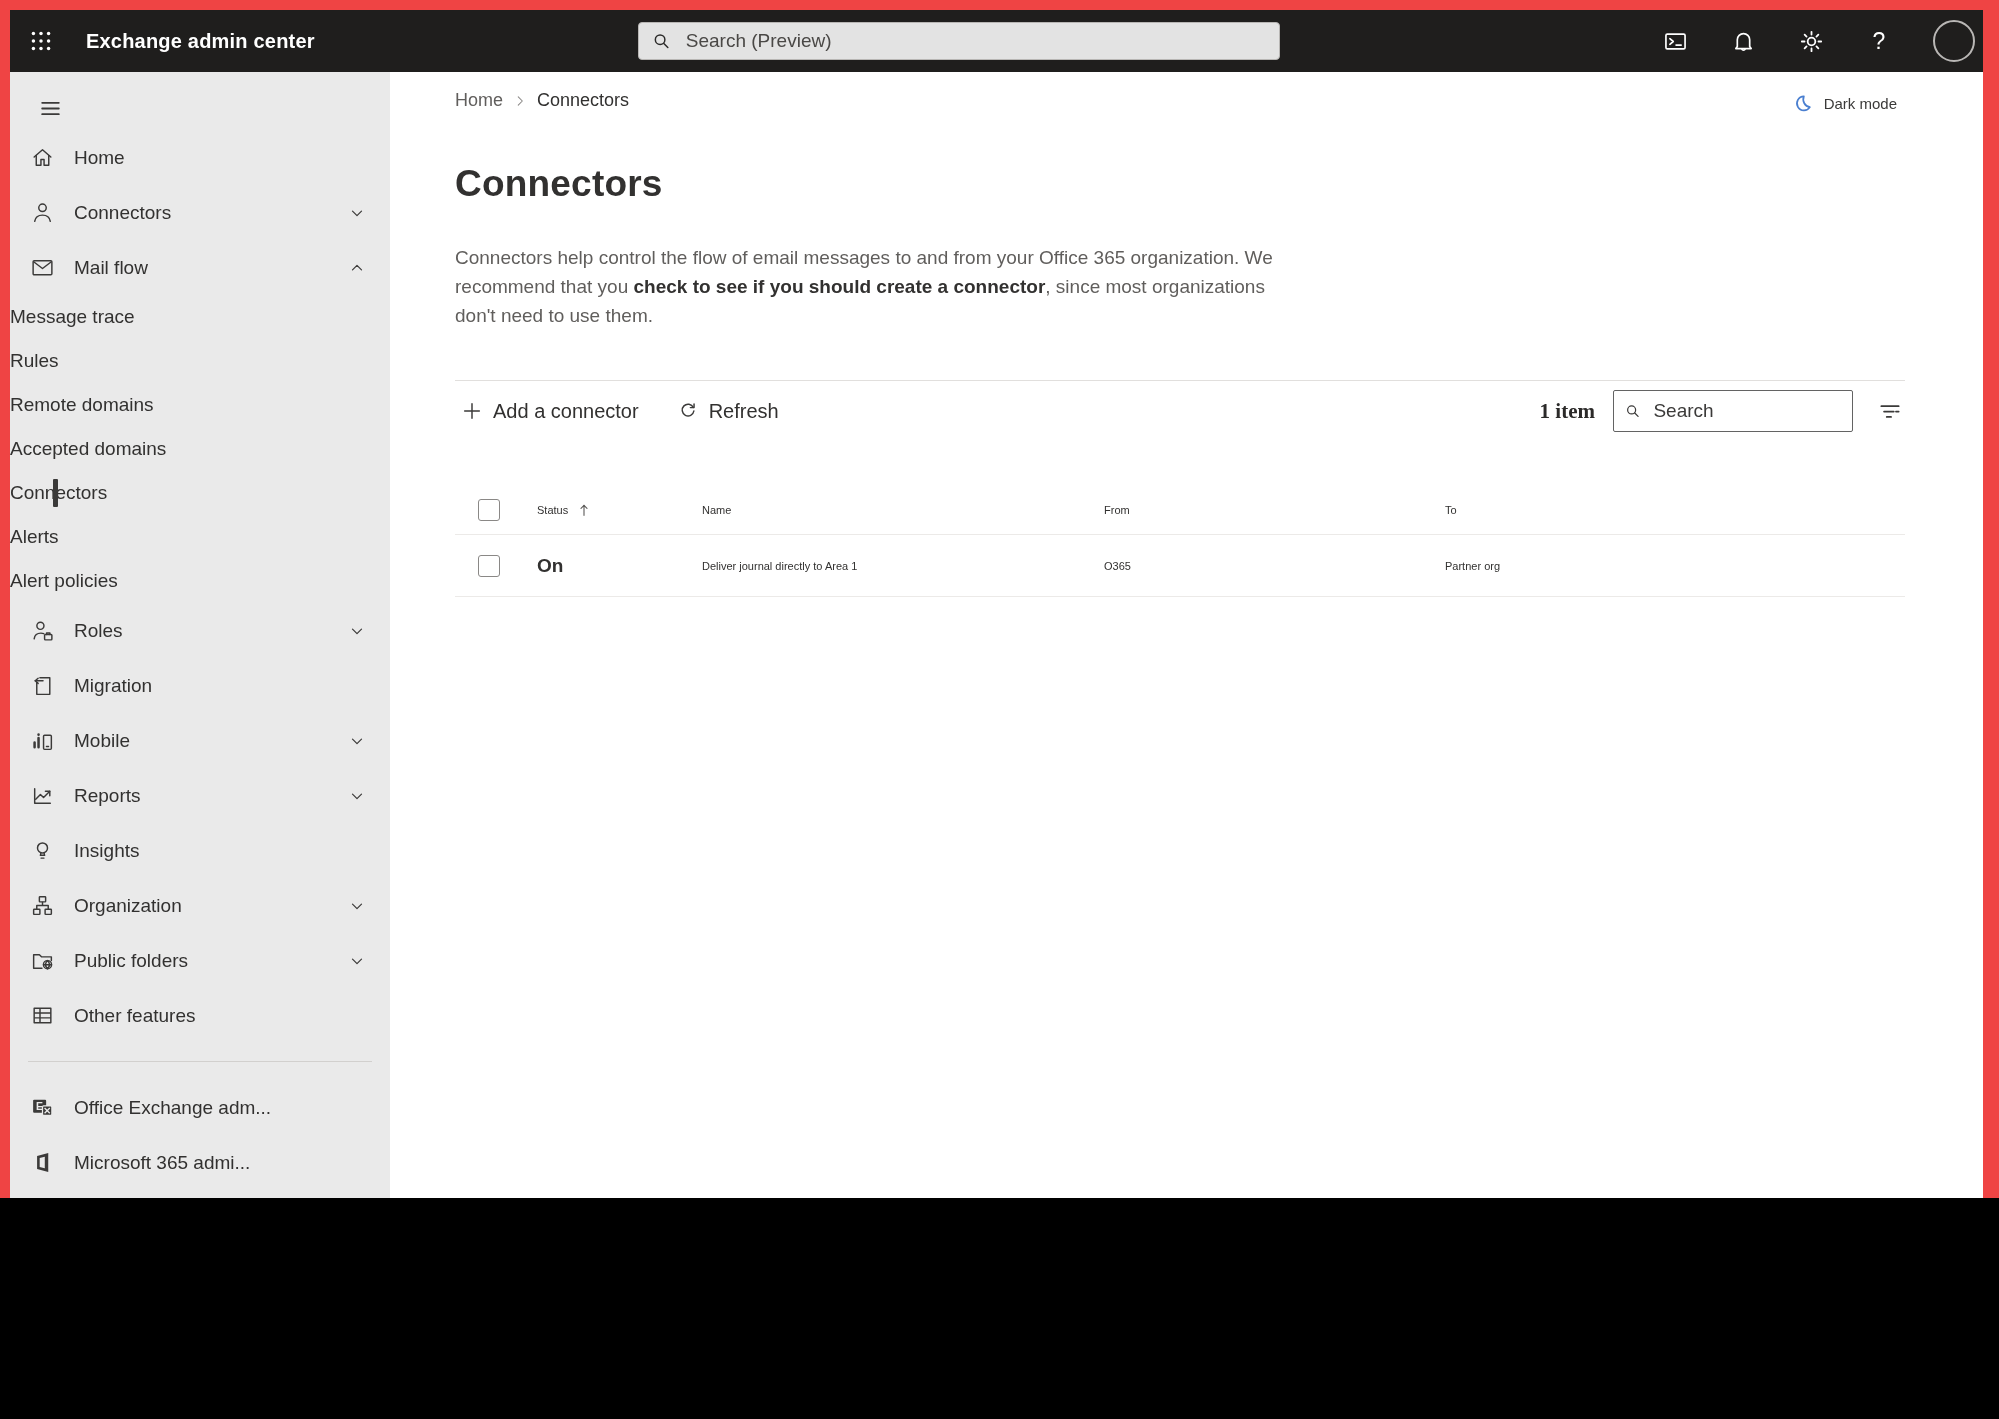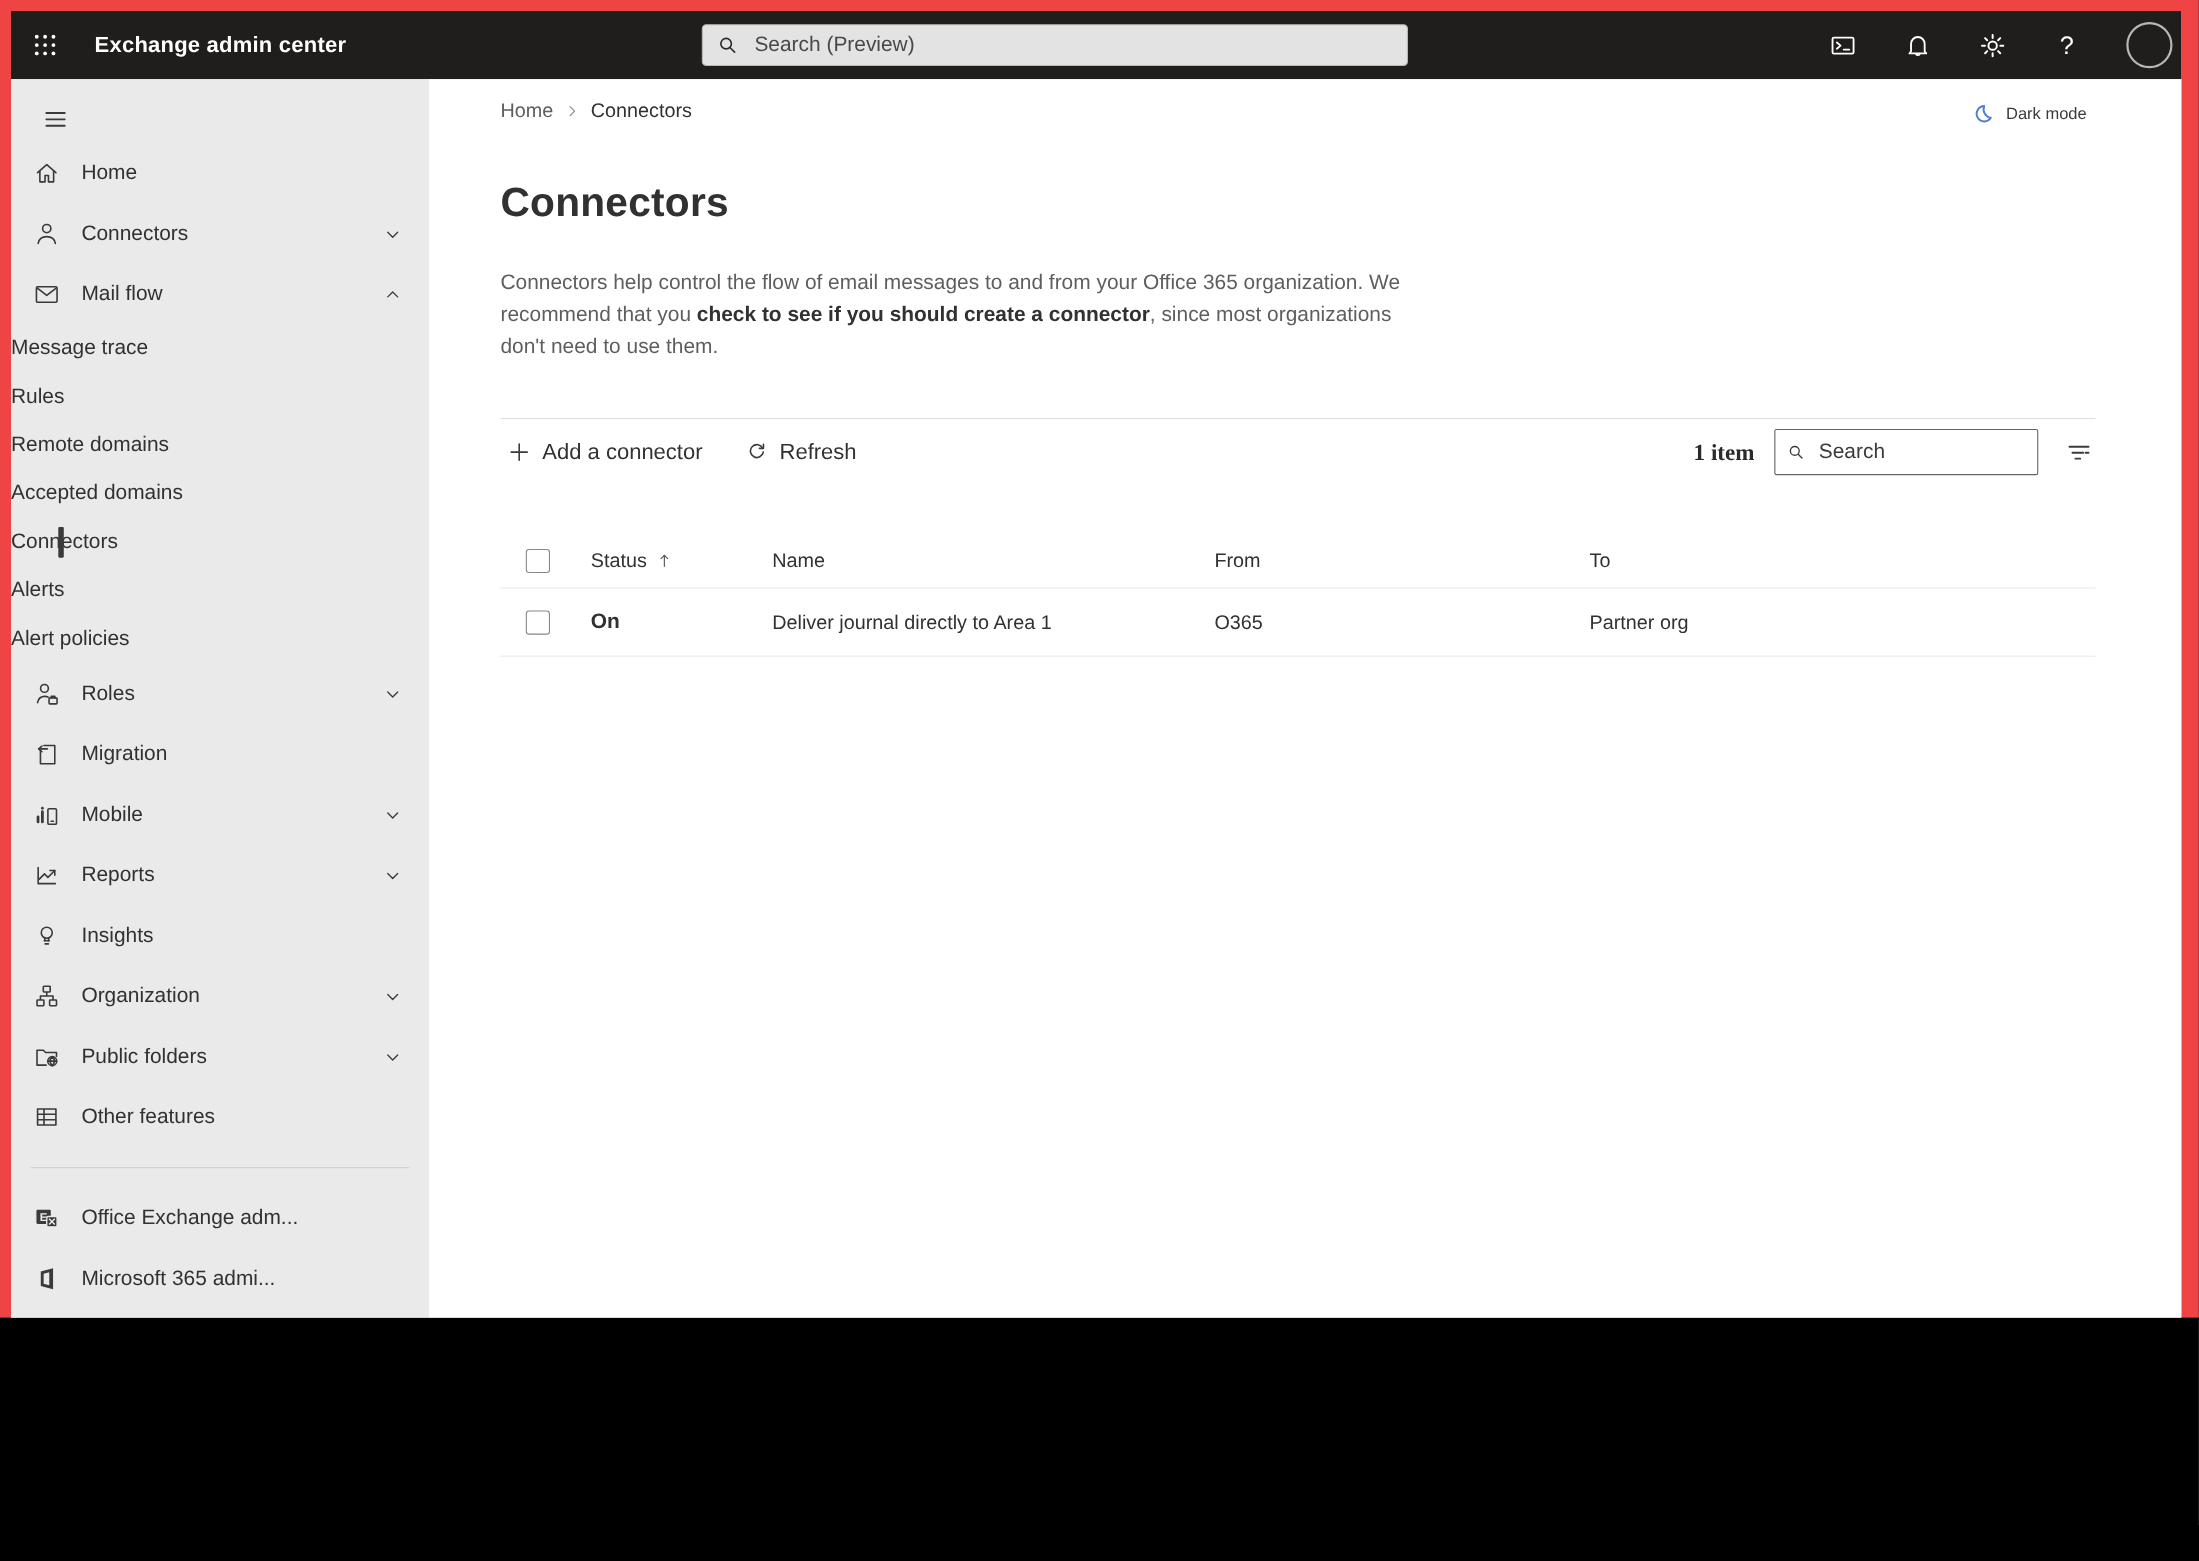--- a/index.html
+++ b/index.html
@@ -51,21 +51,21 @@
   .tb-right{position:absolute;right:0;display:flex;align-items:center;}
   .item-count{font-family:"Liberation Serif",serif;font-weight:700;font-size:21px;color:#2b2a29;margin-right:18px;}
   .list-search{width:240px;height:42px;border:1.6px solid #636363;border-radius:2px;background:#fff;display:flex;align-items:center;padding:12px 10px;}
   .list-search input{border:none;outline:none;font-size:19px;color:#3b3a39;margin-left:10px;width:100%;background:transparent;}
   .list-search input::placeholder{color:#3b3a39;opacity:1;}
   .filter-btn{margin-left:22px;width:30px;height:30px;display:flex;align-items:center;justify-content:center;cursor:pointer;}
 
   .tbl{margin-top:44px;}
   .tbl-header{position:relative;height:50px;border-bottom:1px solid #eceae8;}
   .tbl-row{position:relative;height:62px;border-bottom:1px solid #eceae8;cursor:pointer;}
-  .cell{position:absolute;top:50%;transform:translateY(-50%);font-size:18px;color:#323130;white-space:nowrap;}
+  .cell{position:absolute;top:50%;transform:translateY(-50%);font-size:11px;color:#323130;white-space:nowrap;}
   .chk{position:absolute;left:23px;top:50%;transform:translateY(-50%);width:22px;height:22px;border:1.6px solid #8a8886;border-radius:3px;background:#fff;cursor:pointer;}
   .c-status{left:82px;display:flex;align-items:center;gap:8px;}
   .c-name{left:247px;}
   .c-from{left:649px;}
   .c-to{left:990px;}
   .status-on{font-size:19px;font-weight:700;}
 
   
   .float-btns{position:absolute;right:17px;bottom:73px;width:55px;}
   .fbtn{width:55px;height:61px;display:flex;align-items:center;justify-content:center;cursor:pointer;}

